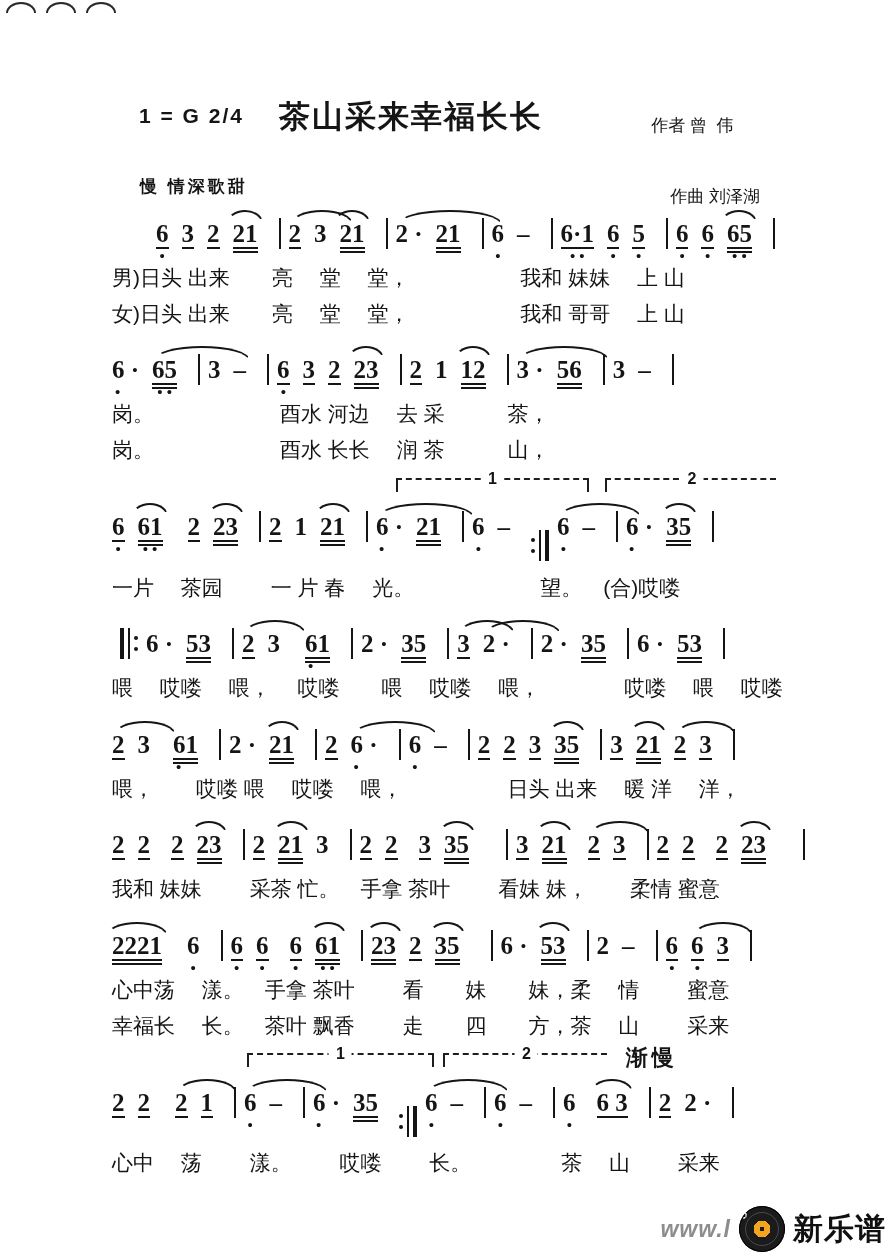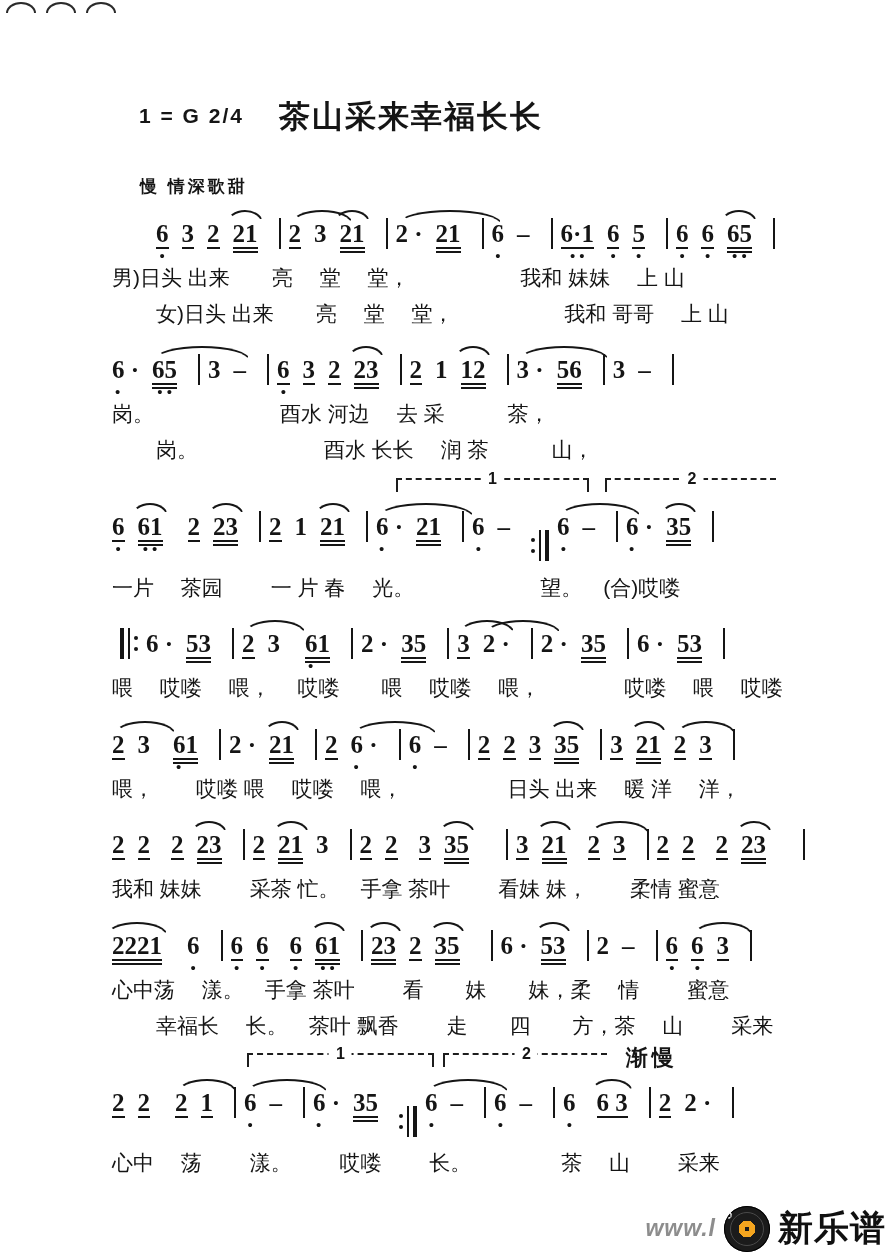--- a/index.html
+++ b/index.html
@@ -41,47 +41,49 @@
        border-radius:50%/100% 100% 0 0;}
   .arc.arcw{left:2px;transform:none;}
 
   .bar{display:inline-flex;align-items:center;height:34px;margin:0 6px;vertical-align:-7px;}
   .bl{width:2px;height:31px;background:#151515;margin:0 2px;}
   .bl.thick{width:4px;}
   .bdots{display:inline-flex;flex-direction:column;justify-content:center;gap:7px;margin:0 2px;height:31px;}
   .bdot{width:4px;height:4px;border-radius:50%;background:#151515;}
 
   .lyr{white-space:pre;font-size:21px;margin-top:13px;line-height:1.15;}
-  .lyr + .lyr{margin-top:12px;margin-left:44px;}
+  .lyr + .lyr{margin-top:12px;}
 
   .volta{position:absolute;top:4px;height:12px;border-top:2px dashed #1d1d1d;border-left:2px solid #1d1d1d;}
   .volta.closed{border-right:2px solid #1d1d1d;}
   .volta-label{position:absolute;left:50%;top:-10px;transform:translateX(-50%);
     background:#fff;padding:0 7px;font-size:16px;font-weight:bold;font-style:normal;}
   .ann-text{position:absolute;top:-6px;font-size:22px;font-weight:bold;letter-spacing:4px;}
 
   
   .watermark{position:absolute;right:0;bottom:4px;display:flex;align-items:center;gap:8px;padding-right:2px;}
   .wm-url{color:#8d8d8d;font-style:italic;font-weight:bold;font-size:23px;letter-spacing:1px;}
   .vinyl{position:relative;width:46px;height:46px;border-radius:50%;flex:0 0 auto;
     background:radial-gradient(circle at 50% 50%, #1b1b1b 0 2.5px, #f4a51f 2.5px 8.5px, #1b1b1b 8.5px 100%);
     box-shadow:inset 0 0 0 1px #000;}
   .vinyl::after{content:"";position:absolute;inset:6px;border-radius:50%;border:1.5px solid #4a4a4a;}
   .vinyl .note-glyph{position:absolute;left:3px;top:1px;color:#ffffff;font-size:13px;font-style:normal;}
-  .wm-name{font-size:35px;font-weight:900;color:#101010;letter-spacing:1px;}
+  .wm-name{font-size:30px;font-weight:900;color:#101010;letter-spacing:1px;}
 </style>
 </head>
 <body>
 
 <div class="page">
 
   <div class="scanmarks"><i></i><i></i><i></i></div>
 
   <div class="keysig">1 = G 2/4</div>
   <div class="title">茶山采来幸福长长</div>
+  <div class="credits"><span>作者 曾  伟</span><br>
+    <span>作曲 刘泽湖</span></div>
   <div class="tempo">慢 情深歌甜</div>
 
   <div class="score">
       <div class="system">
         <div class="notesrow"><span class="gap" style="display: inline-block; width: 44px; height: 1px;"></span><span class="tok"><b class="n u1">6</b><i class="dots">•</i></span><span class="tok"><b class="n u1">3</b></span><span class="tok"><b class="n u1">2</b></span><span class="tok"><i class="arc"></i><b class="n u2">21</b></span><span class="bar">
             <i class="bl"></i>
           </span><span class="tok"><i class="arc arcw" style="width: 58px;"></i><b class="n u1">2</b></span><span class="tok"><b class="n">3</b></span><span class="tok"><i class="arc"></i><b class="n u2">21</b></span><span class="bar">
             <i class="bl"></i>
           </span><span class="tok"><i class="arc arcw" style="width: 100px;"></i><b class="n">2 ·</b></span><span class="tok"><b class="n u2">21</b></span><span class="bar">
             <i class="bl"></i>

